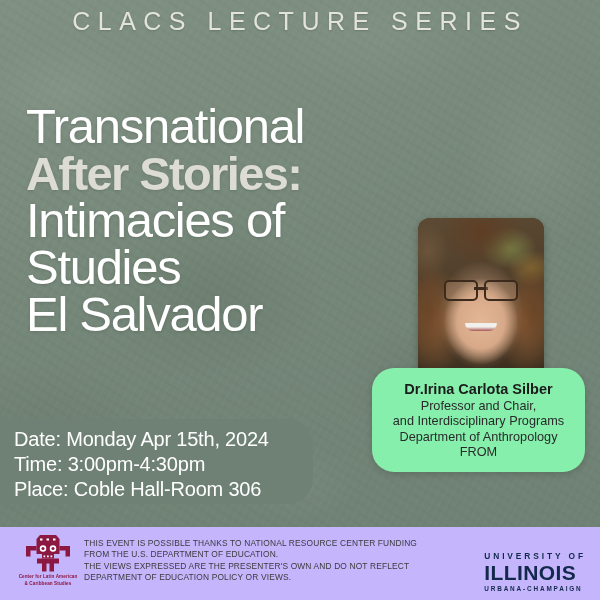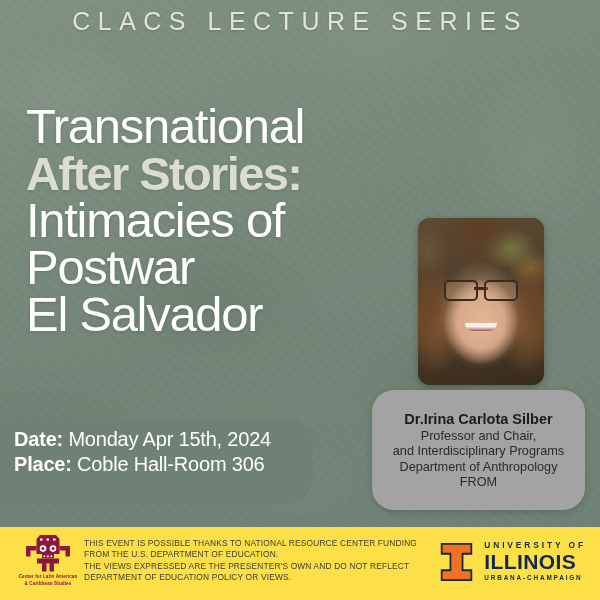--- a/index.html
+++ b/index.html
@@ -127,22 +127,22 @@
     position:absolute;left:30px;top:7px;width:14px;height:2.5px;background:#3c2b1c;
   }
   .portrait-mouth{
     position:absolute;left:47px;top:105px;width:32px;height:8px;
     border-radius:0 0 16px 16px;
     background:linear-gradient(180deg,#f1f0ec 0%, #f1f0ec 48%, #a8534f 100%);
   }
 
   
   .speaker-card{
-    position:absolute;left:372px;top:390px;width:213px;height:120px;
-    background:#a3a3a3;border-radius:22px;
+    position:absolute;left:372px;top:368px;width:213px;height:104px;
+    background:#86efac;border-radius:22px;
     box-shadow:0 2px 6px rgba(30,40,32,.22);
     display:flex;flex-direction:column;align-items:center;justify-content:center;
     padding:0 6px;box-sizing:border-box;
   }
   .speaker-name{
     color:#1b1b1b;font-size:14.5px;font-weight:700;line-height:18px;
     text-align:center;white-space:nowrap;margin-bottom:1px;
   }
   .speaker-role{
     color:#2a2a2a;font-size:12.7px;font-weight:400;line-height:15.5px;
@@ -154,46 +154,46 @@
     position:absolute;left:0;top:419px;width:313px;height:85px;
     background:#6f8174;
     border-radius:0 26px 26px 0;
     box-sizing:border-box;
     padding:8px 0 0 14px;
   }
   .detail-row{
     color:#ffffff;font-size:20px;font-weight:300;line-height:25px;
     white-space:nowrap;letter-spacing:-.2px;
   }
-  .detail-row b{font-weight:700;}
+  .detail-row b{font-weight:400;}
 
   
   .footer{
     position:absolute;left:0;top:527px;width:600px;height:73px;
-    background:#fde047;
+    background:#c4b5fd;
   }
   .clacs{
     position:absolute;left:16px;top:6px;width:64px;height:60px;
     display:flex;flex-direction:column;align-items:center;justify-content:flex-start;
   }
   .clacs-mark{width:46px;height:40px;display:block;}
   .clacs-cap{
     color:#8c1740;font-size:4.6px;font-weight:700;line-height:6px;
     text-align:center;margin-top:1px;letter-spacing:.1px;
   }
   .disclaimer{
     position:absolute;left:84px;top:11px;width:350px;
   }
   .disclaimer-line{
     color:#3b3b3b;font-size:8.4px;font-weight:400;line-height:11.3px;
     letter-spacing:.15px;white-space:nowrap;
   }
   .illinois{
     position:absolute;right:14px;top:13px;height:42px;
-    display:flex;align-items:flex-end;gap:11px;
+    display:flex;align-items:flex-start;gap:11px;flex-direction:column;
   }
   .illinois-mark{width:33px;height:40px;display:block;}
   .illinois-words{display:flex;flex-direction:column;justify-content:center;}
   .ill-top{
     color:#13294b;font-size:8.4px;font-weight:700;letter-spacing:2.9px;line-height:11px;
   }
   .ill-mid{
     color:#13294b;font-size:21px;font-weight:700;letter-spacing:.4px;line-height:22px;
   }
   .ill-bot{
@@ -211,21 +211,21 @@
   </div>
 
   <div class="header">
     <div class="header-title">CLACS LECTURE SERIES</div>
   </div>
 
   <div class="title">
     <span class="title-line">Transnational</span>
     <span class="title-line lead">After Stories:</span>
     <span class="title-line">Intimacies of</span>
-    <span class="title-line">Postwar</span>
+    <span class="title-line">Studies</span>
     <span class="title-line">El Salvador</span>
   </div>
 
   <div class="portrait">
     <div class="portrait-img"></div>
     <div class="portrait-hair"></div>
     <div class="portrait-glasses">
       <span class="l"></span>
         <i></i>
         <span class="r"></span>
@@ -238,20 +238,24 @@
     <div class="speaker-role">Professor and Chair,</div>
     <div class="speaker-role">and Interdisciplinary Programs</div>
     <div class="speaker-role">Department of Anthropology</div>
     <div class="speaker-role">FROM</div>
   </div>
 
   <div class="details">
     <div class="detail-row">
       <b>Date:</b>
       <span>Monday Apr 15th, 2024</span>
+    </div>
+    <div class="detail-row">
+      <b>Time:</b>
+      <span>3:00pm-4:30pm</span>
     </div>
     <div class="detail-row">
       <b>Place:</b>
       <span>Coble Hall-Room 306</span>
     </div>
   </div>
 
   <div class="footer">
 
     <div class="clacs">

